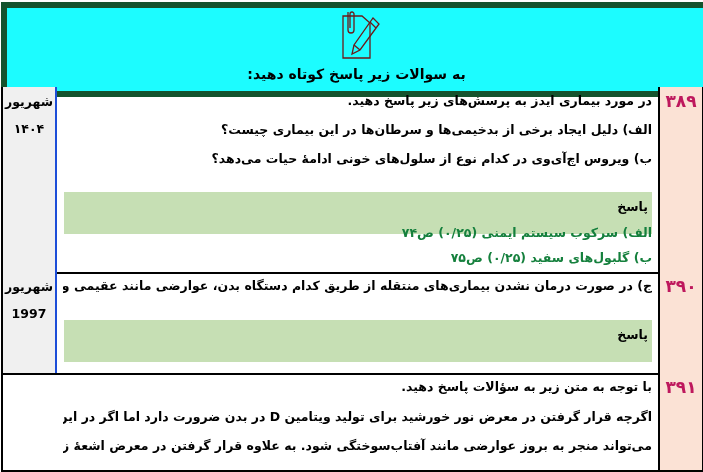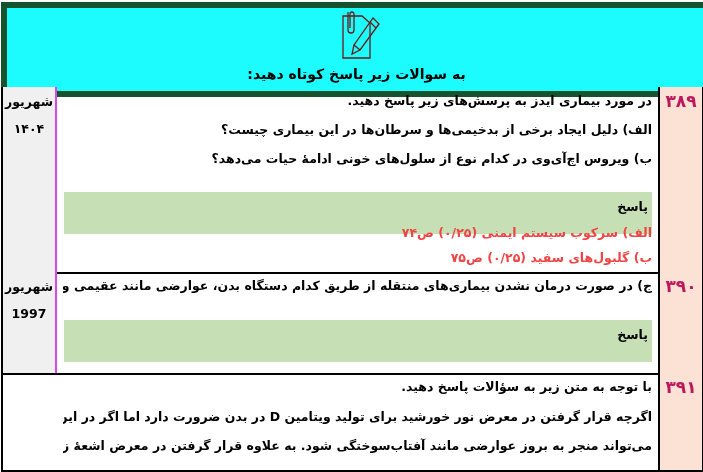--- a/index.html
+++ b/index.html
@@ -15,32 +15,32 @@
     font-weight: bold; font-size: 14px; color: #000; direction: rtl;
   }
   .row { position: absolute; left: 1px; width: 699px; border: 2px solid #000; border-top: none; }
   .num-cell {
     position: absolute; right: 0; top: 0; bottom: 0; width: 44px; background: #fbe2d5;
     border-left: 2px solid #000; text-align: center; font-weight: bold; font-size: 17px; color: #be185d;
     padding-top: 4px; box-sizing: border-box;
   }
   .date-cell {
     position: absolute; left: 0; top: 0; bottom: 0; width: 54px; background: #f0f0f0;
-    border-right: 2px solid #d946ef; text-align: center; font-weight: bold; font-size: 12.5px; color: #000;
+    border-right: 2px solid #1d4ed8; text-align: center; font-weight: bold; font-size: 12.5px; color: #000;
     box-sizing: border-box;
     padding-left: 20px;
   }
   .date-cell .m { position: absolute; left: 0; right: 0; top: 7px; }
   .date-cell .y { position: absolute; left: 0; right: 0; top: 34px; }
   .content { position: absolute; left: 56px; right: 46px; top: 0; bottom: 0; }
   .line {
     position: absolute; right: 4px; left: 4px; font-weight: bold; font-size: 12.5px; color: #000;
     white-space: nowrap; overflow: hidden; direction: rtl; text-align: right;
   }
-  .ans { color: #ef4444; }
+  .ans { color: #15803d; }
   .green { position: absolute; left: 5px; right: 4px; background: #c6dfb4; height: 42px; }
   .green .line { top: 7px; }
 </style>
 </head>
 <body>
 
 <div class="sheet">
 
   <div class="header">
     <svg class="icon" viewBox="0 0 42 50">

